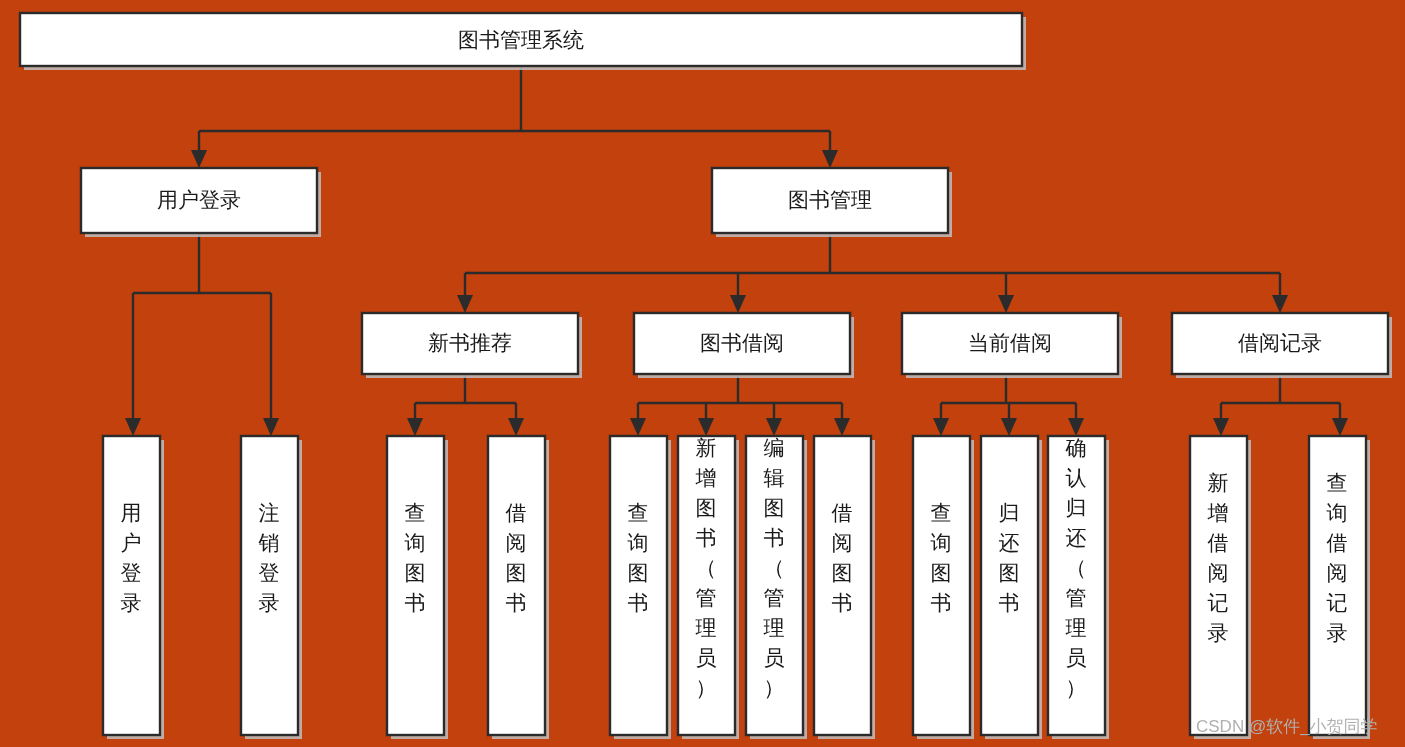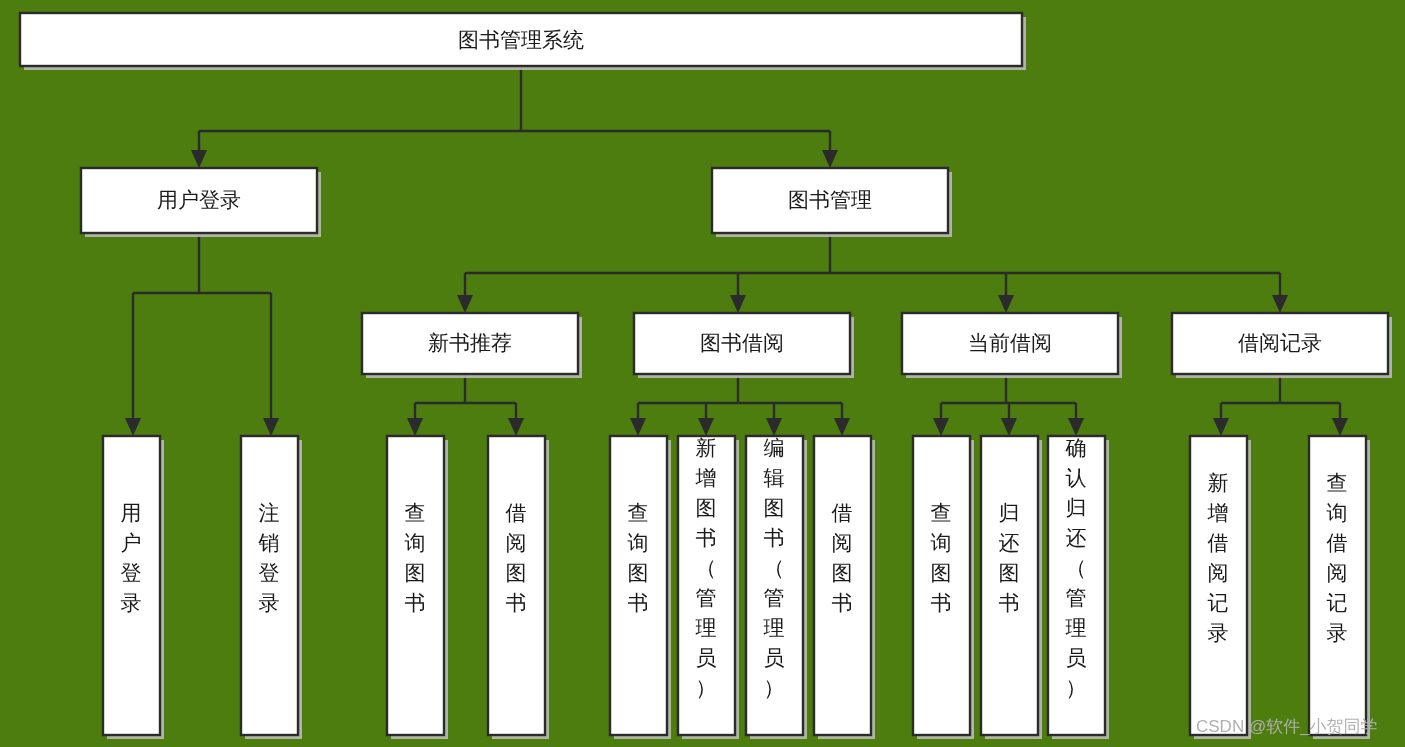--- a/index.html
+++ b/index.html
@@ -10,21 +10,21 @@
   body {
     width: 1405px;
     height: 747px;
     overflow: hidden;
     font-family: "Liberation Sans", "DejaVu Sans", sans-serif;
   }
   #diagram-root {
     position: relative;
     width: 1405px;
     height: 747px;
-    background: #4d7c0f;
+    background: #c2410c;
   }
   svg#tree-svg {
     position: absolute;
     top: 0;
     left: 0;
     width: 1405px;
     height: 747px;
     display: block;
   }
   .node-box {

